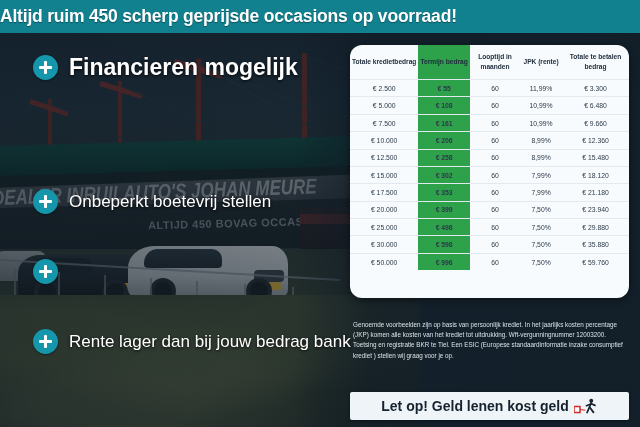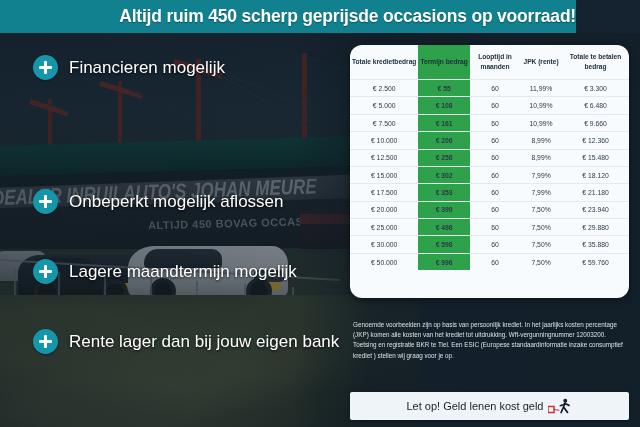--- a/index.html
+++ b/index.html
@@ -7,23 +7,23 @@
   body {
     font-family: "Liberation Sans", sans-serif;
     background: #13212e;
     overflow: hidden;
     position: relative;
   }
   .stage { position: relative; width: 640px; height: 427px; overflow: hidden; background:#15222f; }
 
   
   .banner {
-    position: absolute; left:0; top:0; width:576px; height:33px;
+    position: absolute; left:0; top:0; width:640px; height:33px;
     background: #11808f;
-    display:flex; align-items:center; justify-content:flex-end;
+    display:flex; align-items:center; justify-content:flex-start;
     z-index: 30;
   }
   .banner-text {
     color:#ffffff; font-size:17.5px; font-weight:bold;
     letter-spacing:-0.2px; white-space:nowrap;
     text-shadow: 0 1px 1px rgba(0,0,0,.35);
   }
 
   
   .photo {
@@ -142,21 +142,21 @@
     box-shadow: 0 1px 2px rgba(0,0,0,.4);
   }
   .plus-badge::before, .plus-badge::after {
     content:""; position:absolute; background:#fff; border-radius:1px;
   }
   .plus-badge::before { left:6px; top:11px; width:13px; height:3px; }
   .plus-badge::after  { left:11px; top:6px; width:3px; height:13px; }
 
   .b-text { color:#fff; text-shadow: 0 1px 3px rgba(0,0,0,.85); white-space:nowrap; }
   .b1 { left:33px; top:22px; }
-  .b1 .l1 { font-size:17px; font-weight:normal; line-height:1.12; }
+  .b1 .l1 { font-size:23px; font-weight:bold; line-height:1.12; }
   .b1 .l2 { font-size:23px; font-weight:bold; line-height:1.15; text-align:center; }
   .b2 { left:33px; top:156px; }
   .b2 .b-text { font-size:17px; }
   .b3 { left:33px; top:226px; }
   .b3 .b-text { font-size:17px; }
   .b4 { left:33px; top:296px; }
   .b4 .b-text { font-size:17px; }
 
   
   .card {
@@ -188,21 +188,21 @@
   .notes { position:absolute; left:353px; top:320px; width:272px; z-index:22; }
   .notes-title { font-size:7.6px; font-weight:bold; color:#1c4f6e; margin-bottom:5px; letter-spacing:-.1px; }
   .notes-body { font-size:6.3px; color:#d8e2e8; line-height:1.62; text-align:left; }
 
   .warn {
     position:absolute; left:350px; top:392px; width:279px; height:28px;
     background:#eef4f8; border-radius:2px; z-index:24;
     display:flex; align-items:center; justify-content:center; gap:5px;
     box-shadow: 0 1px 3px rgba(0,0,0,.4);
   }
-  .warn-text { font-size:11px; font-weight:normal; color:#16222d; white-space:nowrap; }
+  .warn-text { font-size:14px; font-weight:bold; color:#16222d; white-space:nowrap; }
   .warn-logo { width:24px; height:17px; flex:0 0 auto; }
 </style>
 </head>
 <body>
 
 <div class="stage">
 
   <div class="photo">
     <div class="sky"></div>
 
@@ -274,31 +274,30 @@
 
     <div class="bullet b1">
       <div class="plus-badge"></div>
       <div>
         <div class="b-text l1">Financieren mogelijk</div>
       </div>
     </div>
 
     <div class="bullet b2">
       <div class="plus-badge"></div>
-      <div class="b-text">Onbeperkt mogelijk aflossen</div>
+      <div class="b-text">Onbeperkt boetevrij stellen</div>
     </div>
 
     <div class="bullet b3">
       <div class="plus-badge"></div>
-      <div class="b-text">Lagere maandtermijn mogelijk</div>
     </div>
 
     <div class="bullet b4">
       <div class="plus-badge"></div>
-      <div class="b-text">Rente lager dan bij jouw eigen bank</div>
+      <div class="b-text">Rente lager dan bij jouw bedrag bank</div>
     </div>
   </div>
 
   <div class="card">
     <table class="rates">
       <colgroup>
           <col class="c0">
           <col class="c1">
           <col class="c2">
           <col class="c3">

